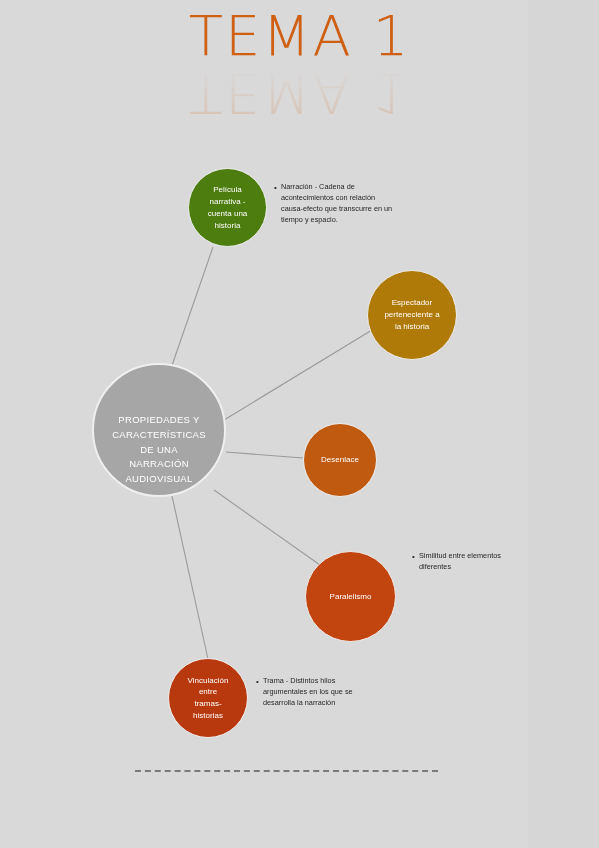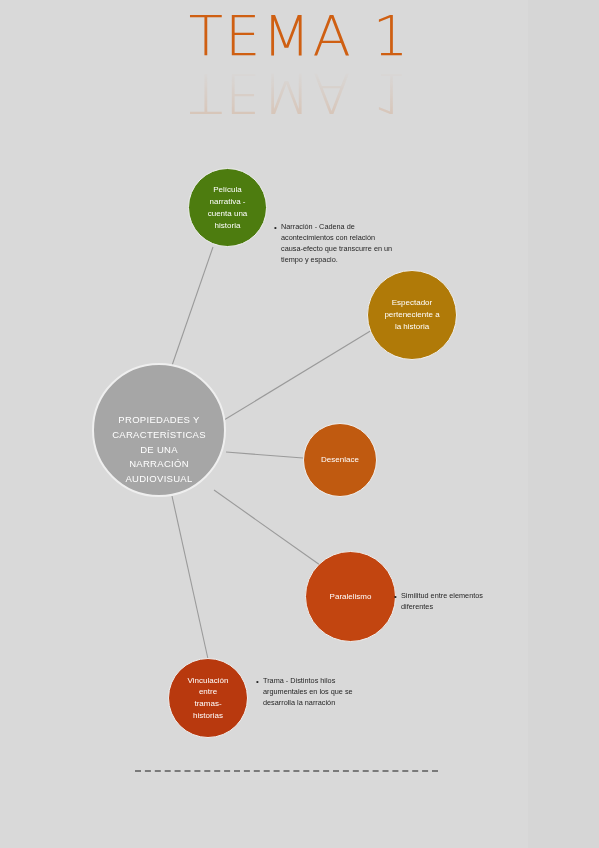--- a/index.html
+++ b/index.html
@@ -166,23 +166,23 @@
   }
   .note li::before {
     content: "\2022";
     position: absolute;
     left: 0;
     top: -0.5px;
     font-size: 8px;
     color: #262626;
   }
 
-  #note-narracion { left: 274px; top: 182px; width: 120px; margin-top: 40px; }
+  #note-narracion { left: 274px; top: 182px; width: 120px; }
   #note-desenlace { left: 392px; top: 434px; width: 112px; }
-  #note-paralelismo { left: 394px; top: 551px; width: 120px; margin-top: 40px; }
+  #note-paralelismo { left: 412px; top: 551px; width: 120px; }
   #note-trama { left: 256px; top: 676px; width: 122px; }
 
   
   #footer-rule {
     position: absolute;
     left: 135px;
     top: 770px;
     width: 303px;
     height: 0;
     border-top: 2px dashed #7a7a7a;

